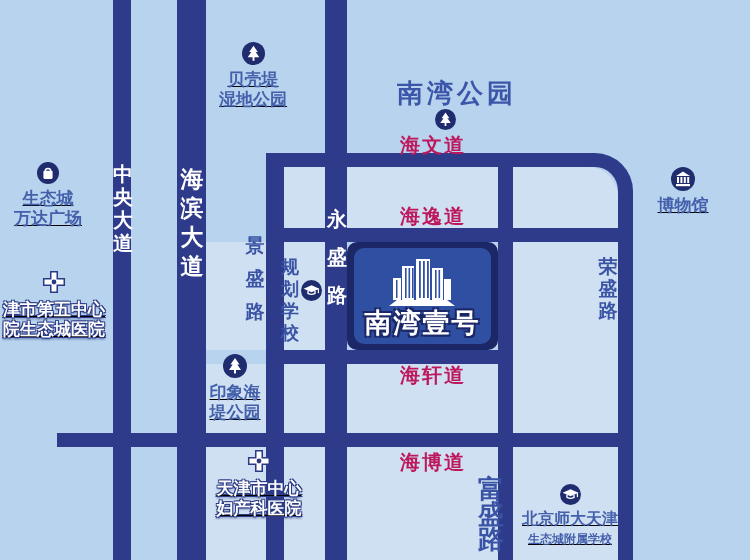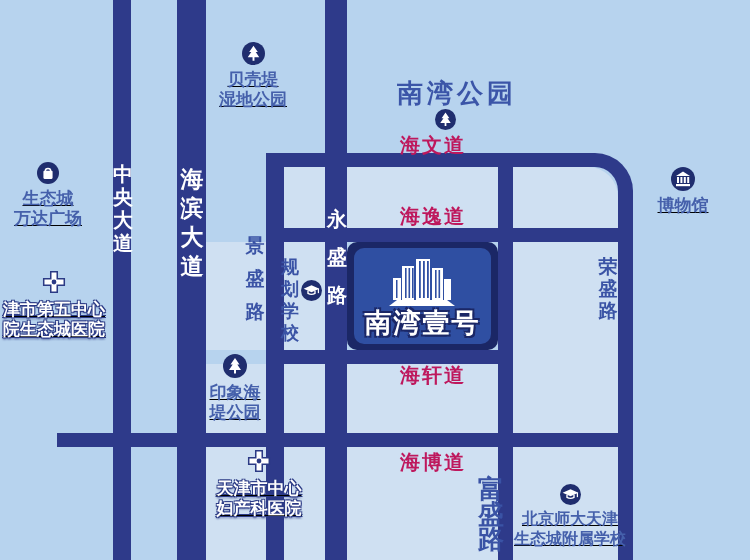--- a/index.html
+++ b/index.html
@@ -195,21 +195,21 @@
   <div class="poi" style="left:512px;top:484px;width:116px;">
     <span class="icon">
       <svg width="21" height="21" viewBox="0 0 24 24">
           <circle cx="12" cy="12" r="12" fill="#1f2d6e"></circle>
           <path d="M12 6 L21 10 L12 14 L3 10 Z" fill="#fff"></path>
           <path d="M8 12.2 V15.2 Q12 17.6 16 15.2 V12.2" fill="none" stroke="#fff" stroke-width="1.6"></path>
           <rect x="19.2" y="10" width="1.4" height="5" fill="#fff"></rect>
         </svg>
     </span>
     <div class="line" style="font-size:16px;">北京师大天津</div>
-    <div class="line" style="font-size:16px;">生态城附属学校</div>
+    <div class="line" style="font-size:12px;">生态城附属学校</div>
   </div>
 
   <div class="badge-outer">
     <div class="badge-inner">
       <span class="icon" style="position:absolute;left:33px;top:6px;">
         <svg width="70" height="56" viewBox="0 0 70 56">
           <g fill="#fff">
             <rect x="6" y="24" width="8" height="22"></rect>
             <rect x="15" y="12" width="12" height="34"></rect>
             <rect x="29" y="5" width="14" height="41"></rect>

